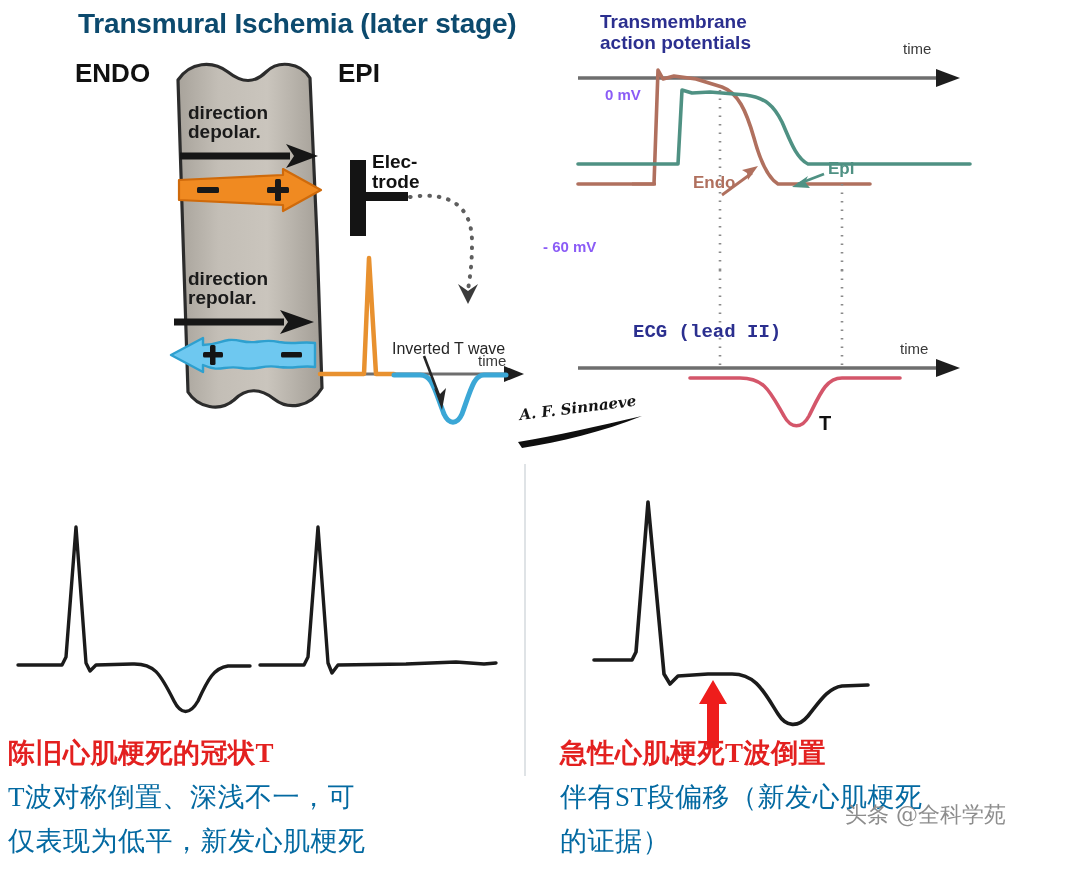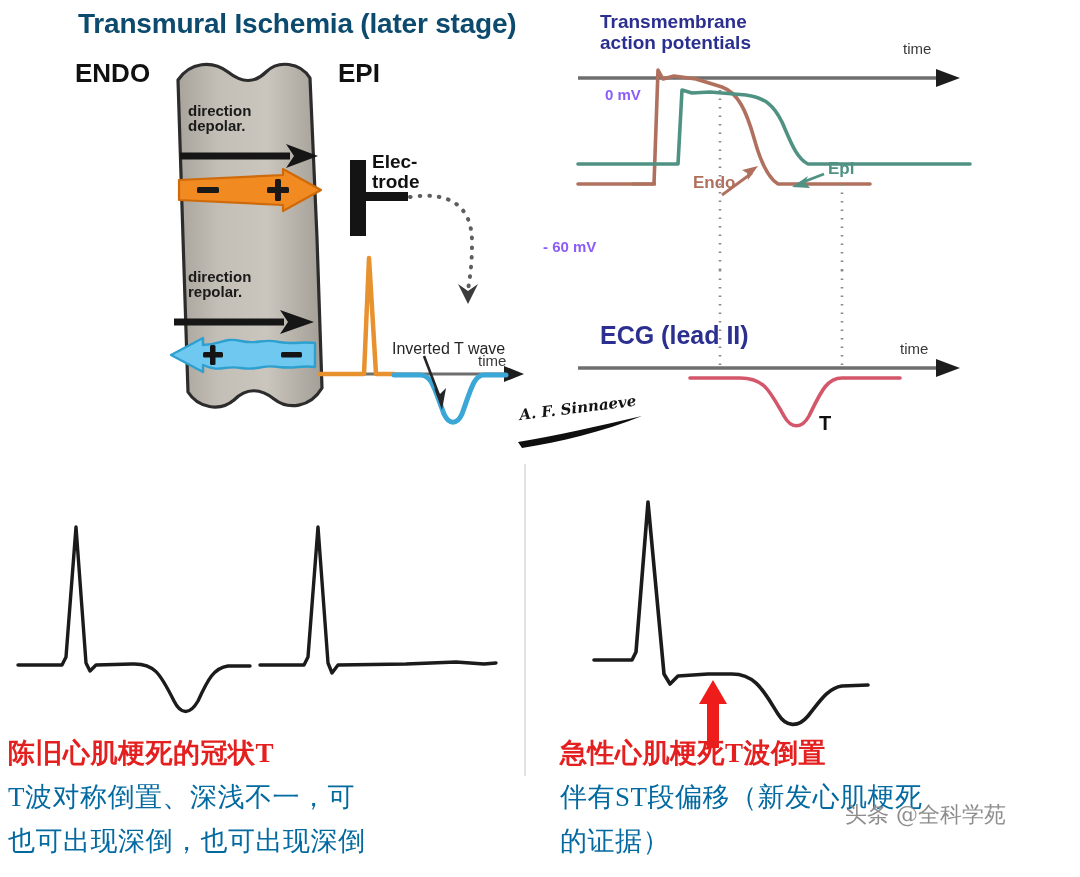--- a/index.html
+++ b/index.html
@@ -13,42 +13,43 @@
 
   
   #main-title{
     left:78px;top:8px;font-size:28px;font-weight:bold;color:#0c4a6e;
     letter-spacing:-0.2px;white-space:nowrap;
   }
   .endo-label{left:75px;top:58px;font-size:26px;font-weight:bold;color:#111;}
   .epi-label{left:338px;top:58px;font-size:26px;font-weight:bold;color:#111;}
 
   .dir-text{
-    font-size:15px;font-weight:bold;color:#1a1a1a;line-height:1.02;
+    font-size:19px;font-weight:bold;color:#1a1a1a;line-height:1.02;
     white-space:nowrap;
   }
   #dir-depol{left:188px;top:103px;}
   #dir-repol{left:188px;top:269px;}
 
   #electrode-label{
     left:372px;top:152px;font-size:19px;font-weight:bold;color:#111;
     line-height:1.04;white-space:nowrap;
   }
   #inverted-t-label{
     left:392px;top:340px;font-size:16px;color:#262626;white-space:nowrap;
   }
   .time-lbl{font-size:15px;color:#3a3a3a;font-style:normal;}
 
   #tmap-title{
     left:600px;top:12px;font-size:19px;font-weight:bold;color:#2b2f8f;
     line-height:1.08;white-space:nowrap;
   }
   #ecg-title{
-    left:600px;top:321px;font-size:25px;font-weight:bold;color:#2b2f8f;
+    left:633px;top:321px;font-size:19px;font-weight:bold;color:#2b2f8f;
     white-space:nowrap;
+    font-family:Liberation Mono, monospace;
   }
   .mv-lbl{font-size:15px;font-weight:bold;color:#8b5cf6;white-space:nowrap;}
   #mv0{left:605px;top:86px;}
   #mv60{left:543px;top:238px;}
   #endo-lbl{left:693px;top:173px;font-size:17px;font-weight:bold;color:#b0705e;}
   #epi-lbl{left:828px;top:159px;font-size:17px;font-weight:bold;color:#4f9183;}
   #t-lbl{left:819px;top:412px;font-size:20px;font-weight:bold;color:#111;}
 
   
   .cn{font-family:Liberation Serif, serif;}
@@ -268,19 +269,19 @@
            C 206,235 218,236 228,224
            C 240,209 248,196 262,194 L 288,193" fill="none" stroke="#1b1b1b" stroke-width="3.6" stroke-linejoin="round" stroke-linecap="round"></path>
 </svg>
 
 <svg class="abs" style="left:698px;top:678px;" width="34" height="72">
   <path d="M15,2 L29,26 L21,26 L21,70 L9,70 L9,26 L1,26 Z" fill="#ee1d1c"></path>
 </svg>
 
 <div class="abs no-sel cn cap-red" id="cap-l-title">陈旧心肌梗死的冠状T</div>
 <div class="abs no-sel cn cap-black" id="cap-l-line1">T波对称倒置、深浅不一，可</div>
-<div class="abs no-sel cn cap-black" id="cap-l-line2">也可出现深倒，也可出现深倒</div>
+<div class="abs no-sel cn cap-black" id="cap-l-line2">仅表现为低平，新发心肌梗死</div>
 
 <div class="abs no-sel cn cap-red" id="cap-r-title">急性心肌梗死T波倒置</div>
 <div class="abs no-sel cn cap-black" id="cap-r-line1">伴有ST段偏移（新发心肌梗死</div>
 <div class="abs no-sel cn cap-black" id="cap-r-line2">的证据）</div>
 
 <div class="abs no-sel" id="watermark">头条 @全科学苑</div>
 
 </body></html>

